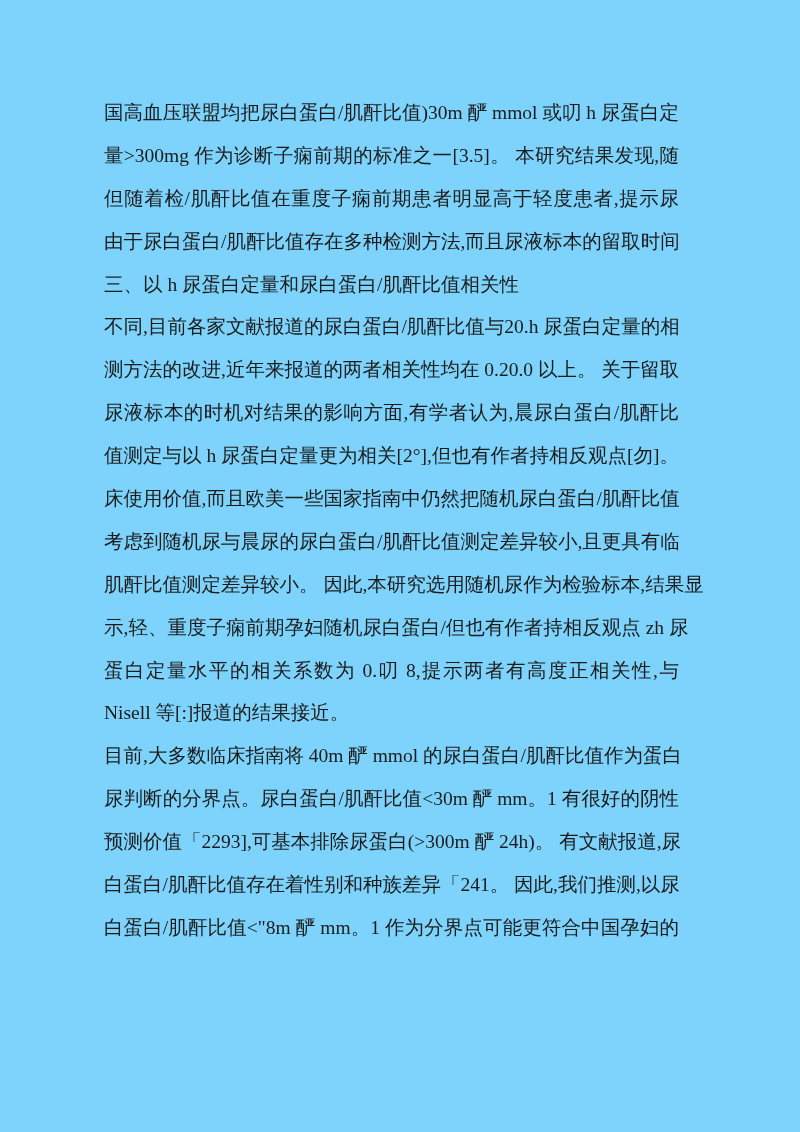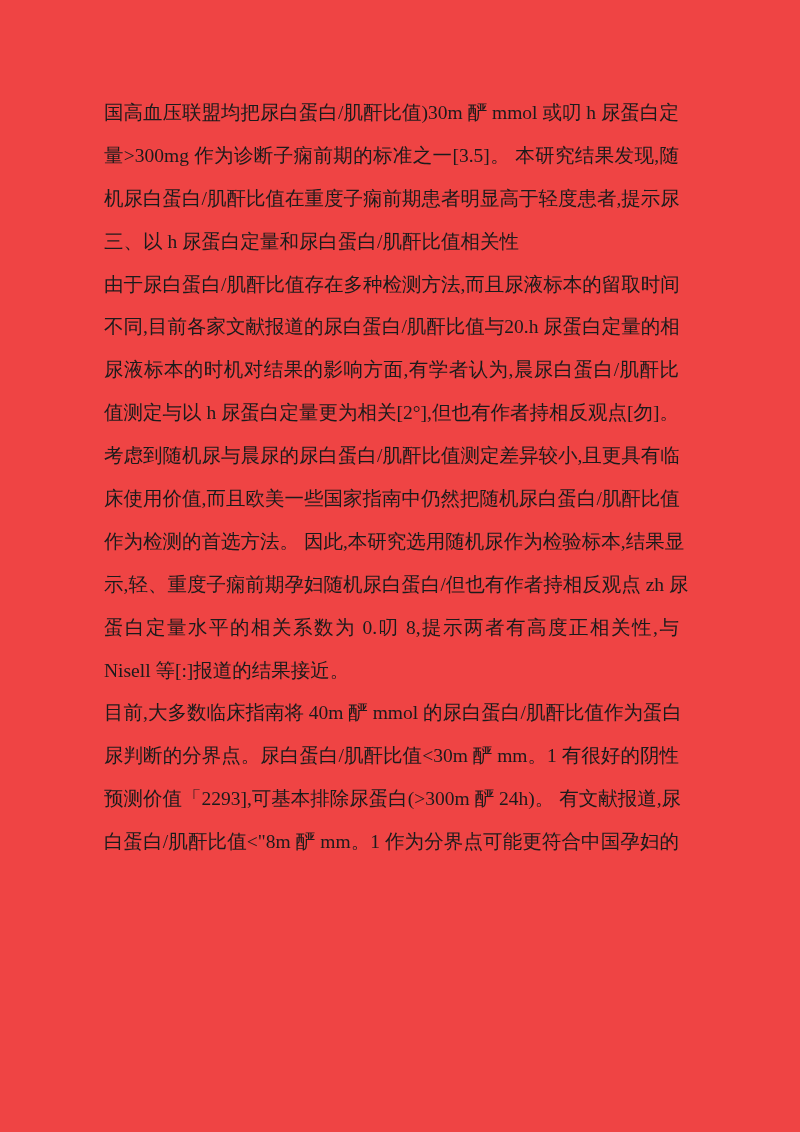--- a/index.html
+++ b/index.html
@@ -4,21 +4,21 @@
 <style>
   html, body {
     margin: 0;
     padding: 0;
     background: #ffffff;
   }
   .page {
     position: relative;
     width: 800px;
     height: 1132px;
-    background: #ef4444;
+    background: #7dd3fc;
     overflow: hidden;
     font-family: "Liberation Serif", "DejaVu Serif", serif;
   }
   .text-block {
     position: absolute;
     left: 104px;
     top: 92px;
     width: 575px;
   }
   .line {
@@ -34,30 +34,32 @@
     text-align-last: justify;
   }
 </style>
 </head>
 <body>
 
 <div class="page">
   <div class="text-block">
       <div class="line justify">国高血压联盟均把尿白蛋白/肌酐比值)30m 酽 mmol 或叨 h 尿蛋白定</div>
       <div class="line justify">量&gt;300mg 作为诊断子痫前期的标准之一[3.5]。 本研究结果发现,随</div>
-      <div class="line justify">机尿白蛋白/肌酐比值在重度子痫前期患者明显高于轻度患者,提示尿</div>
+      <div class="line justify">但随着检/肌酐比值在重度子痫前期患者明显高于轻度患者,提示尿</div>
+      <div class="line justify">由于尿白蛋白/肌酐比值存在多种检测方法,而且尿液标本的留取时间</div>
       <div class="line">三、以 h 尿蛋白定量和尿白蛋白/肌酐比值相关性</div>
-      <div class="line justify">由于尿白蛋白/肌酐比值存在多种检测方法,而且尿液标本的留取时间</div>
       <div class="line justify">不同,目前各家文献报道的尿白蛋白/肌酐比值与20.h 尿蛋白定量的相</div>
+      <div class="line justify">测方法的改进,近年来报道的两者相关性均在 0.20.0 以上。 关于留取</div>
       <div class="line justify">尿液标本的时机对结果的影响方面,有学者认为,晨尿白蛋白/肌酐比</div>
       <div class="line justify">值测定与以 h 尿蛋白定量更为相关[2°],但也有作者持相反观点[勿]。</div>
+      <div class="line justify">床使用价值,而且欧美一些国家指南中仍然把随机尿白蛋白/肌酐比值</div>
       <div class="line justify">考虑到随机尿与晨尿的尿白蛋白/肌酐比值测定差异较小,且更具有临</div>
-      <div class="line justify">床使用价值,而且欧美一些国家指南中仍然把随机尿白蛋白/肌酐比值</div>
-      <div class="line justify">作为检测的首选方法。 因此,本研究选用随机尿作为检验标本,结果显</div>
+      <div class="line justify">肌酐比值测定差异较小。 因此,本研究选用随机尿作为检验标本,结果显</div>
       <div class="line justify">示,轻、重度子痫前期孕妇随机尿白蛋白/但也有作者持相反观点 zh 尿</div>
       <div class="line justify">蛋白定量水平的相关系数为 0.叨 8,提示两者有高度正相关性,与</div>
       <div class="line">Nisell 等[:]报道的结果接近。</div>
       <div class="line justify">目前,大多数临床指南将 40m 酽 mmol 的尿白蛋白/肌酐比值作为蛋白</div>
       <div class="line justify">尿判断的分界点。尿白蛋白/肌酐比值&lt;30m 酽 mm。1 有很好的阴性</div>
       <div class="line justify">预测价值「2293],可基本排除尿蛋白(&gt;300m 酽 24h)。 有文献报道,尿</div>
+      <div class="line justify">白蛋白/肌酐比值存在着性别和种族差异「241。 因此,我们推测,以尿</div>
       <div class="line justify">白蛋白/肌酐比值&lt;"8m 酽 mm。1 作为分界点可能更符合中国孕妇的</div>
     </div>
 </div>
 
 </body></html>

